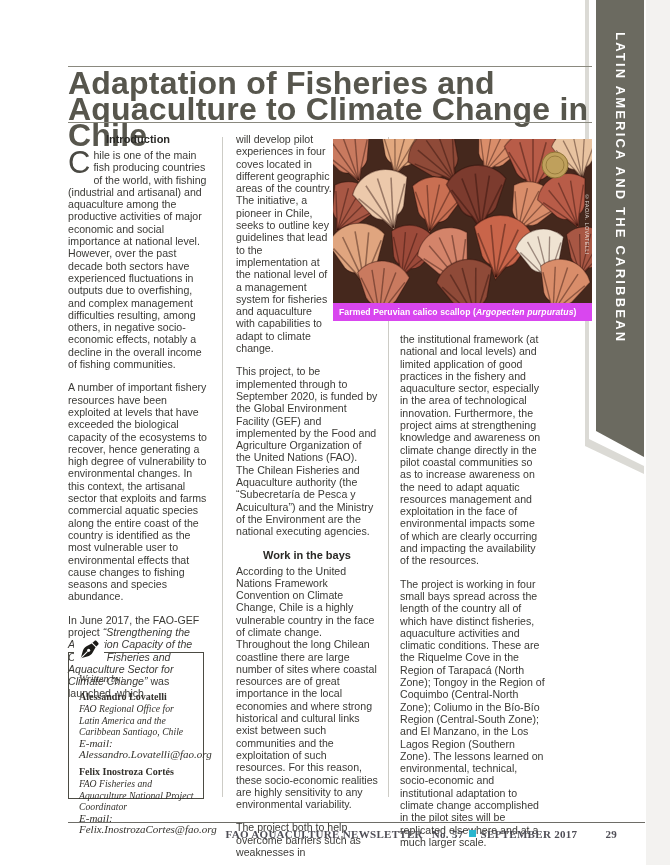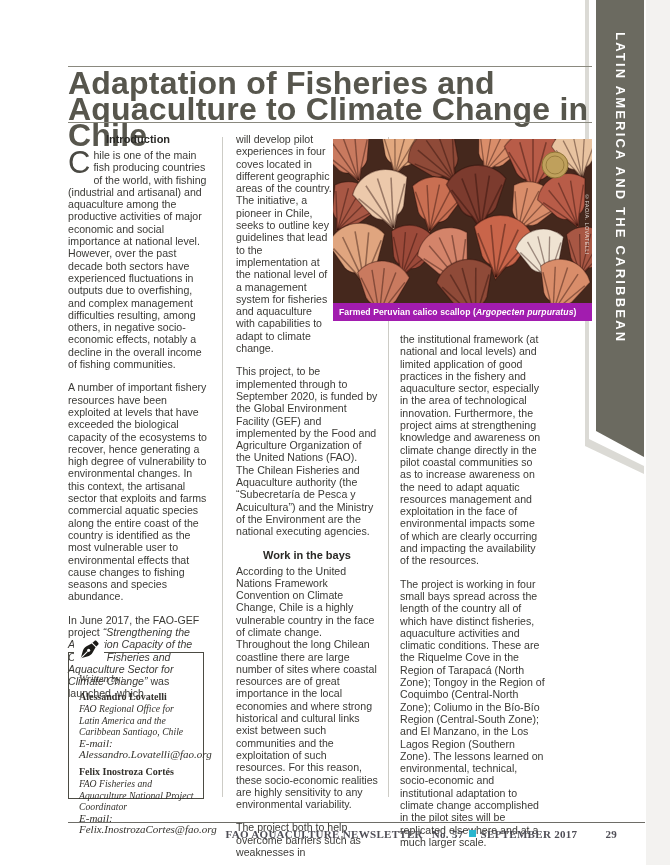--- a/index.html
+++ b/index.html
@@ -37,21 +37,21 @@
   .img-spacer{float:right;width:46px;height:199px;}
   .divider{position:absolute;width:1px;background:#cdccc6;top:137px;height:660px;}
   .div1{left:222px;} .div2{left:388px;}
   i{font-style:italic;}
 
   
   figure.photo{position:absolute;left:333px;top:139px;width:259px;margin:0;}
   .photo svg{display:block;}
   .photo-credit{position:absolute;top:55px;right:2px;writing-mode:vertical-rl;
                 font-size:5.5px;letter-spacing:.4px;color:#f0ede8;opacity:.85;}
-  figcaption{background:#a21caf;color:#fff;font-size:8.6px;font-weight:bold;
+  figcaption{background:#d946ef;color:#fff;font-size:8.6px;font-weight:bold;
              height:18px;line-height:18px;padding-left:6px;letter-spacing:.1px;}
 
   
   .wb-box{position:absolute;left:68px;top:652px;width:136px;height:147px;
           border:1px solid #4c4b43;padding:20px 8px 6px 10px;box-sizing:border-box;
           font-family:"Liberation Serif",serif;color:#33312c;}
   .pen-wrap{position:absolute;left:5px;top:-14px;background:#fff;padding:0 4px;}
   .wb-label{font-style:italic;font-size:10px;margin-bottom:7px;}
   .wb-name{font-weight:bold;font-size:10px;margin-bottom:1px;}
   .wb-role{font-style:italic;font-size:9.7px;line-height:11.6px;}

